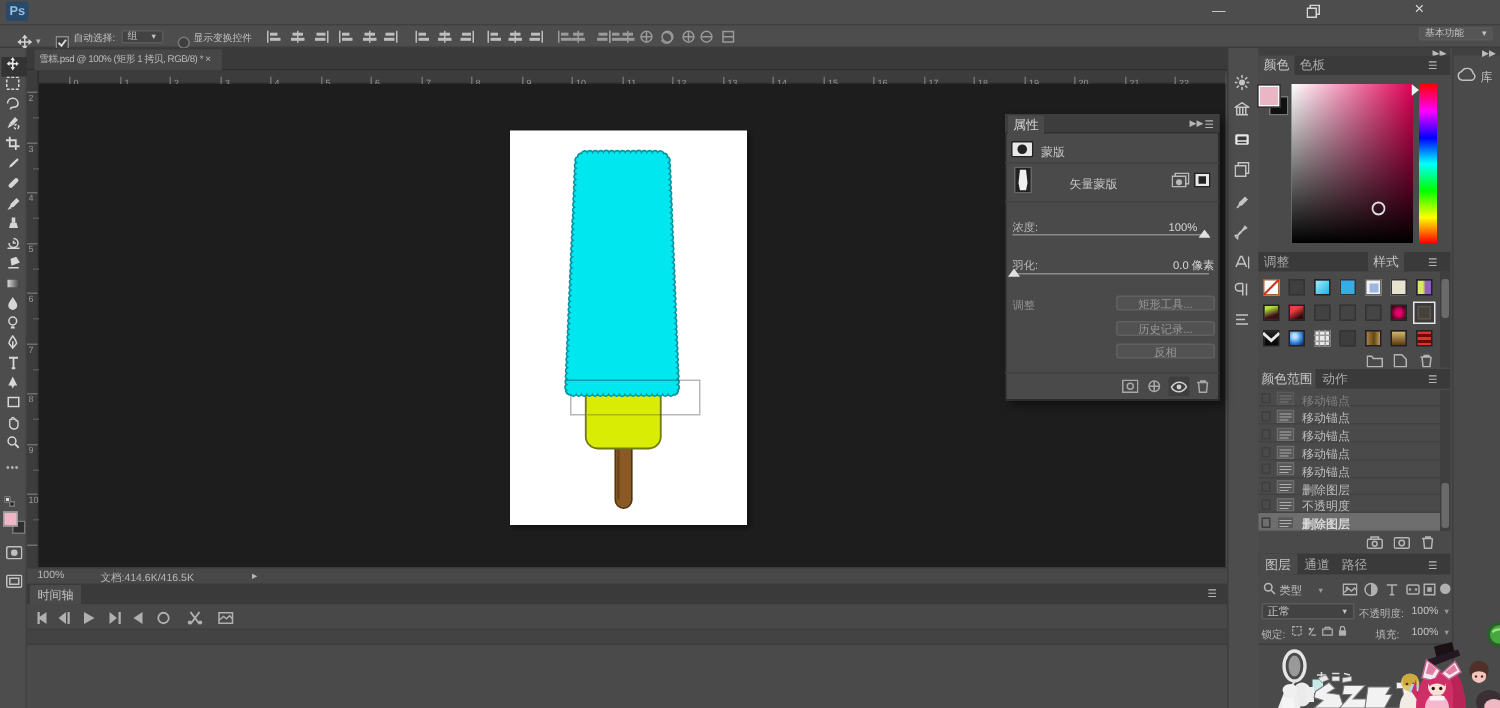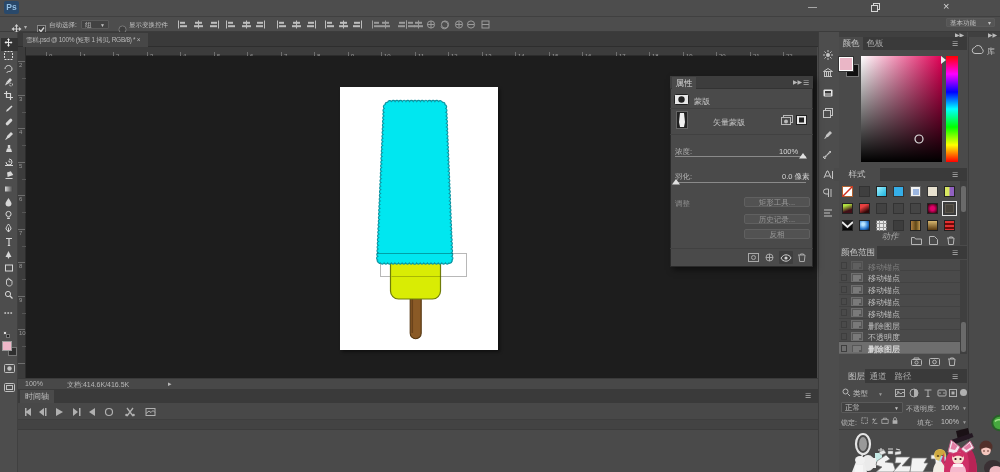--- a/index.html
+++ b/index.html
@@ -352,21 +352,21 @@
 <div class="abs" style="left:861px;top:56px;width:81px;height:106px;background:linear-gradient(to bottom,rgba(0,0,0,0),#000),linear-gradient(to right,#fff,#e00055);"></div>
 <svg class="abs" style="left:913px;top:133px;" width="12" height="12">
       <circle cx="6" cy="6" r="4" fill="none" stroke="#ddd" stroke-width="1.2"></circle>
     </svg>
 <div class="abs" style="left:946px;top:56px;width:12px;height:106px;background:linear-gradient(to bottom,#f00 0%,#f0f 17%,#00f 34%,#0ff 50%,#0f0 67%,#ff0 84%,#f00 100%);"></div>
 <svg class="abs" style="left:941px;top:56px;" width="6" height="8">
       <path d="M0 0l5 4-5 4z" fill="#eee"></path>
     </svg>
 <div class="abs ptabstrip" style="left:839px;top:168px;"></div>
 <div class="abs ptabi" style="left:839px;top:168px;width:24px;">调整</div>
-<div class="abs ptab" style="left:834px;top:168px;width:46px;">样式</div>
+<div class="abs ptab" style="left:912px;top:168px;width:24px;">样式</div>
 <div class="abs pmenu" style="left:952px;top:171px;">☰</div>
 <div class="abs" style="left:842px;top:186px;width:11px;height:11px;background:#fff;border:1px solid #b06030;"></div>
     <svg class="abs" style="left:842px;top:186px;" width="11" height="11">
       <path d="M0 11L11 0" stroke="#d03020" stroke-width="1.5"></path>
     </svg>
 <div class="abs" style="left:859px;top:186px;width:11px;height:11px;background:#3f3f3f;border:1px solid #333;"></div>
 <div class="abs" style="left:876px;top:186px;width:11px;height:11px;background:linear-gradient(135deg,#9ff0ff,#1bb4de);border:1px solid #222;"></div>
 <div class="abs" style="left:893px;top:186px;width:11px;height:11px;background:#35aee8;border:1px solid #333;"></div>
 <div class="abs" style="left:910px;top:186px;width:11px;height:11px;background:#f2f2f2;border:1px solid #666;"></div>
     <div class="abs" style="left:913px;top:189px;width:6px;height:6px;background:#9cb6e0;"></div>
@@ -399,21 +399,21 @@
 <svg class="abs" style="left:929px;top:236px;" width="9" height="9">
       <path d="M0.5 8.5v-8h5l3 3v5z" fill="none" stroke="#b5b5b5"></path>
     </svg>
 <svg class="abs" style="left:946px;top:236px;" width="9" height="9">
       <path d="M1 2h7M2 2l0.7 6.5h4.6L8 2M3.5 2V1h3v1" fill="none" stroke="#b5b5b5"></path>
     </svg>
 <div class="abs" style="left:960px;top:181px;width:7px;height:64px;background:#3f3f3f;"></div>
 <div class="abs" style="left:961px;top:186px;width:5px;height:26px;background:#6a6a6a;border-radius:2px;"></div>
 <div class="abs ptabstrip" style="left:839px;top:246px;"></div>
 <div class="abs ptab" style="left:839px;top:246px;width:38px;">颜色范围</div>
-<div class="abs ptabi" style="left:878px;top:230px;width:24px;font-style:italic;">动作</div>
+<div class="abs ptabi" style="left:878px;top:246px;width:24px;">动作</div>
 <div class="abs pmenu" style="left:952px;top:249px;">☰</div>
 <div class="abs" style="left:839px;top:259.6px;width:122px;height:11.8px;background:transparent;border-bottom:1px solid rgba(0,0,0,0.1);"></div>
 <div class="abs" style="left:841px;top:262.1px;width:6px;height:7px;border:1px solid #3e3e3e;"></div>
 <svg class="abs" style="left:851px;top:261.1px;opacity:0.45;" width="12" height="9">
       <rect x="0.5" y="0.5" width="11" height="8" fill="#575757" stroke="#6e6e6e"></rect>
       <path d="M2 3h8M2 5h8M2 7h6" stroke="#aeaeae" stroke-width="0.8"></path>
     </svg>
 <div class="abs" style="left:868px;top:261.6px;font-size:8px;color:#bdbdbd;font-weight:normal;opacity:0.45;">移动锚点</div>
 <div class="abs" style="left:839px;top:271.4px;width:122px;height:11.8px;background:transparent;border-bottom:1px solid rgba(0,0,0,0.1);"></div>
 <div class="abs" style="left:841px;top:273.9px;width:6px;height:7px;border:1px solid #3e3e3e;"></div>
@@ -472,21 +472,21 @@
       <circle cx="5.5" cy="5.5" r="1.6" fill="none" stroke="#b5b5b5"></circle>
     </svg>
 <svg class="abs" style="left:929px;top:357px;" width="11" height="9">
       <rect x="0.5" y="1.5" width="10" height="7" rx="1" fill="none" stroke="#b5b5b5"></rect>
       <circle cx="5.5" cy="5" r="1.8" fill="none" stroke="#b5b5b5"></circle>
     </svg>
 <svg class="abs" style="left:947px;top:357px;" width="9" height="9">
       <path d="M1 2h7M2 2l0.7 6.5h4.6L8 2M3.5 2V1h3v1" fill="none" stroke="#b5b5b5"></path>
     </svg>
 <div class="abs ptabstrip" style="left:839px;top:369px;height:14px;"></div>
-<div class="abs ptab" style="left:839px;top:369px;width:26px;height:14px;line-height:14px;text-align:right;">图层</div>
+<div class="abs ptab" style="left:839px;top:369px;width:26px;height:14px;line-height:14px;">图层</div>
 <div class="abs ptabi" style="left:866px;top:369px;width:24px;height:14px;line-height:14px;">通道</div>
 <div class="abs ptabi" style="left:891px;top:369px;width:24px;height:14px;line-height:14px;">路径</div>
 <div class="abs pmenu" style="left:952px;top:373px;">☰</div>
 <svg class="abs" style="left:842px;top:388px;" width="9" height="9">
       <circle cx="3.5" cy="3.5" r="2.5" fill="none" stroke="#b8b8b8"></circle>
       <path d="M5.5 5.5L8 8" stroke="#b8b8b8"></path>
     </svg>
 <div class="abs" style="left:853px;top:389px;font-size:7.5px;color:#c0c0c0;">类型</div>
 <div class="abs" style="left:878px;top:391px;color:#999;font-size:5px;">▼</div>
 <svg class="abs" style="left:895px;top:388px;" width="10" height="10" viewBox="0 0 10 10">

